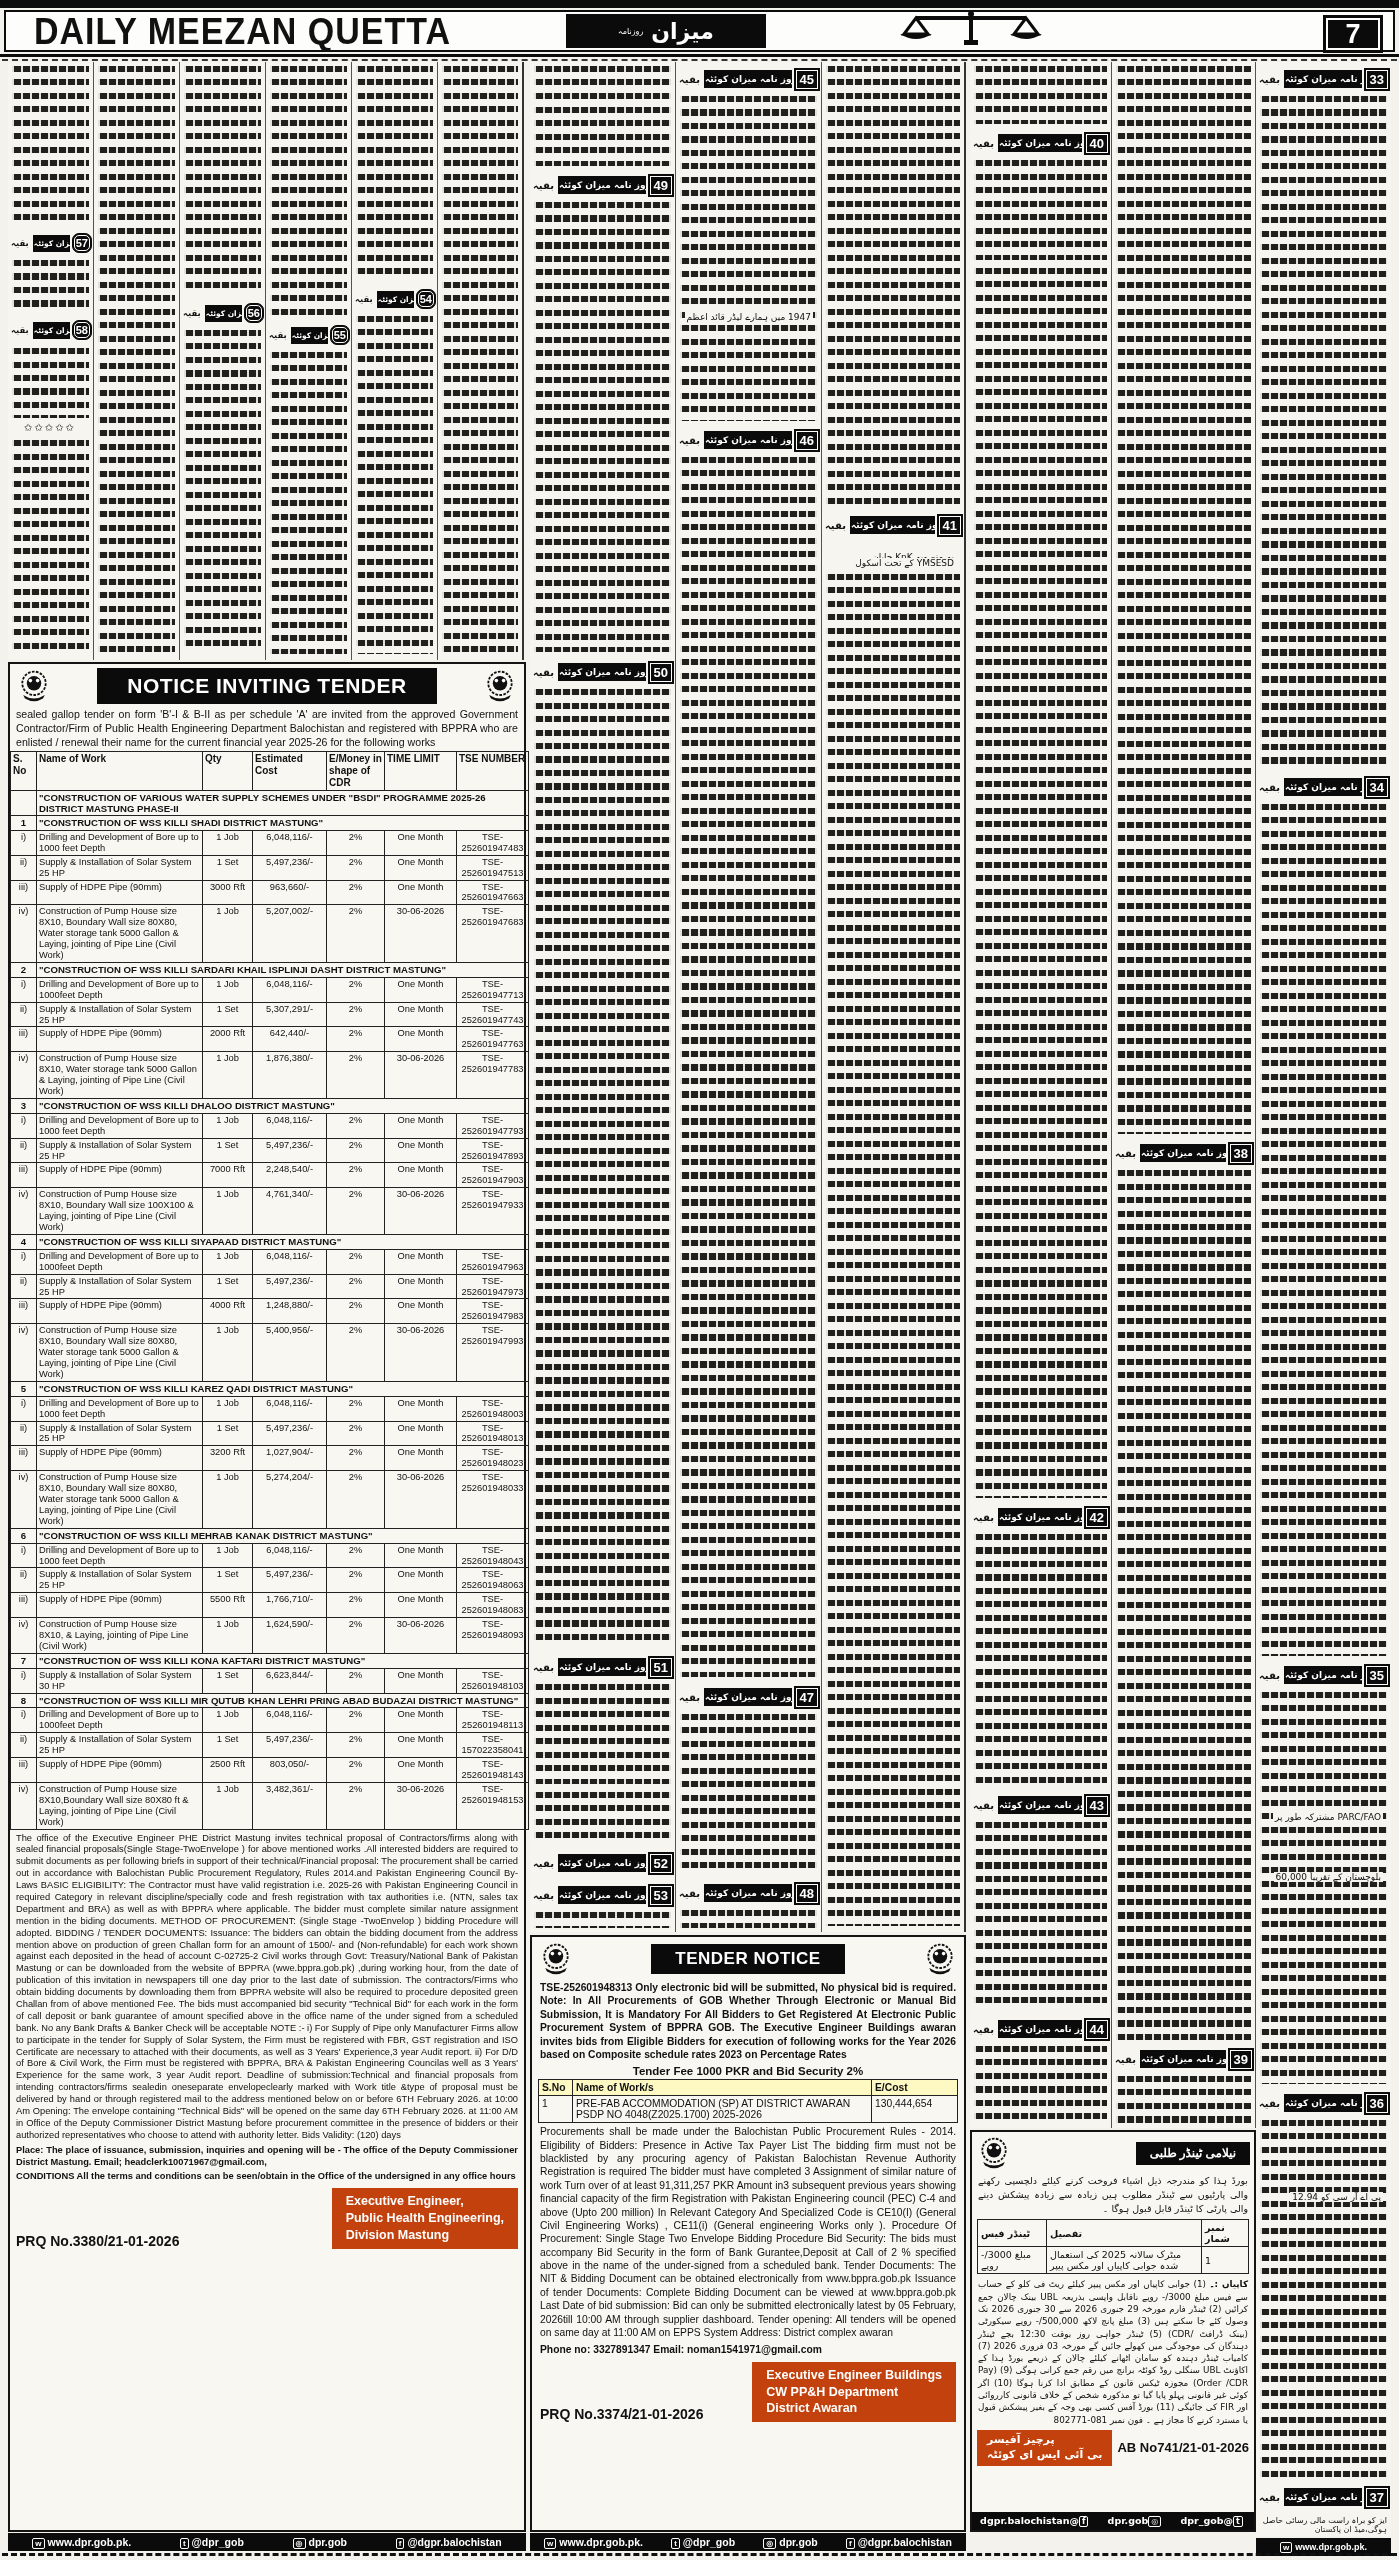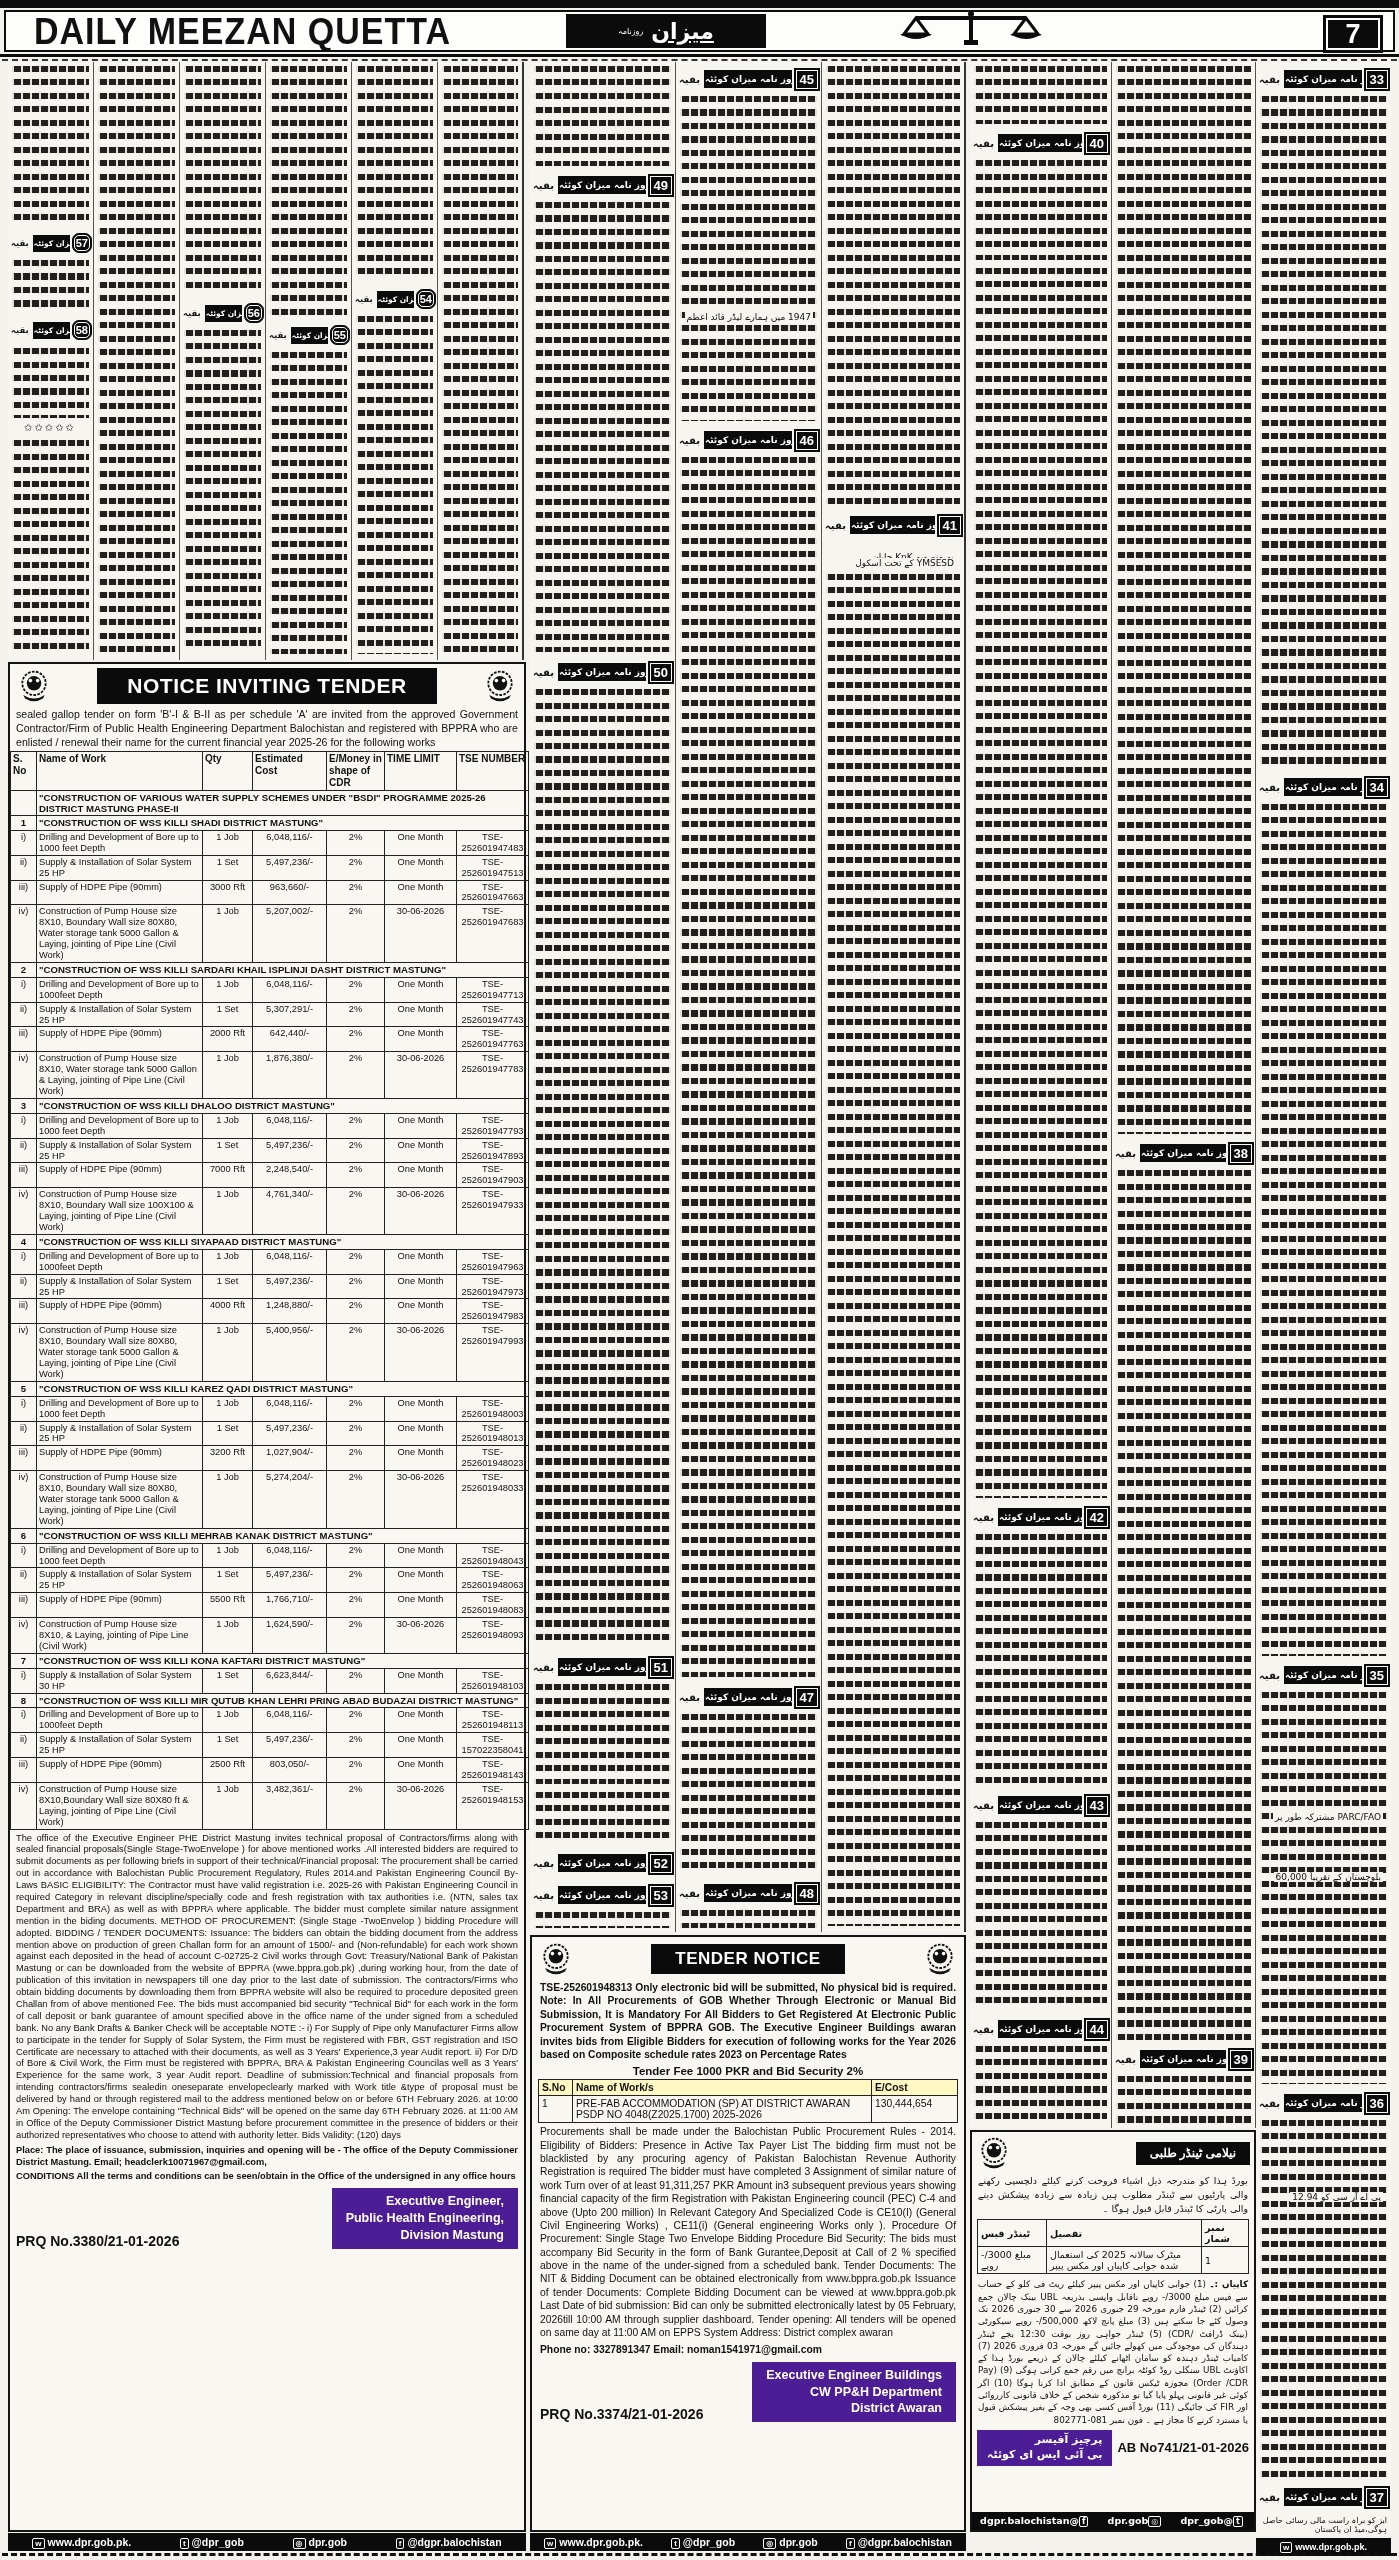--- a/index.html
+++ b/index.html
@@ -6,21 +6,21 @@
   .page{position:relative;width:1399px;height:2560px;background:#f3f2ed;overflow:hidden;
         font-family:"Liberation Sans",sans-serif;color:#111;}
   
   .topbar{position:absolute;left:0;top:0;width:1399px;height:8px;background:#0c0c0c;}
   .hdr{position:absolute;left:4px;top:10px;width:1391px;height:42px;background:#fdfdfb;
        border:2px solid #0c0c0c;box-sizing:border-box;display:flex;align-items:center;}
   .masthead{font-weight:bold;font-size:34px;letter-spacing:1px;margin-left:28px;
             font-family:"Liberation Sans",sans-serif;transform:scaleY(1.1);}
   .udulogo{margin-left:115px;width:200px;height:34px;background:#0b0b0b;color:#fff;
            display:flex;align-items:center;justify-content:center;gap:8px;}
-  .udulogo .big{font-family:"DejaVu Sans",sans-serif;font-size:22px;font-weight:bold;text-decoration:underline;}
+  .udulogo .big{font-family:"DejaVu Sans",sans-serif;font-size:22px;font-weight:bold;}
   .udulogo .sml{font-family:"DejaVu Sans",sans-serif;font-size:8px;}
   .scales{margin-left:130px;}
   .pageno{position:absolute;right:10px;top:3px;width:56px;height:34px;background:#0b0b0b;
           border:2px solid #0b0b0b;outline:2px solid #fff;outline-offset:-5px;color:#fff;
           font-size:27px;font-weight:bold;display:flex;align-items:center;justify-content:center;}
   .hdrline{position:absolute;left:0;top:54px;width:1399px;height:3px;background:#0c0c0c;}
   .dashline{position:absolute;left:2px;top:59px;width:1395px;border-top:2px dashed #333;}
   
   .ucol{position:absolute;background:#f6f5f0;border-right:1px solid #55524c;box-sizing:border-box;}
   .us{position:absolute;left:4px;right:4px;
@@ -46,21 +46,21 @@
   .nit-intro{font-size:10.6px;line-height:1.3;padding:2px 6px;text-align:justify;}
   table.nit{width:100%;border-collapse:collapse;table-layout:fixed;font-size:9.3px;line-height:1.18;}
   table.nit th,table.nit td{border:1px solid #222;padding:1px 2px;vertical-align:top;}
   table.nit th{text-align:left;font-size:10px;}
   table.nit td.c{text-align:center;}
   table.nit tr.grp td{font-weight:bold;font-size:9.6px;}
   .terms{font-size:9.3px;line-height:1.28;text-align:justify;padding:3px 6px;}
   .b{font-weight:bold;}
   .nit-bottom{display:flex;justify-content:space-between;align-items:flex-end;padding:2px 6px 4px 6px;}
   .prq{font-weight:bold;font-size:14px;}
-  .sigbox{background:#4c1d95;color:#fff;text-align:right;font-weight:bold;font-size:12.5px;
+  .sigbox{background:#c2410c;color:#fff;text-align:left;font-weight:bold;font-size:12.5px;
           padding:5px 14px;line-height:1.35;}
   
   .fstrip{position:absolute;height:18px;background:#0b0b0b;color:#fff;display:flex;align-items:center;
           justify-content:space-around;font-size:10.5px;font-weight:bold;}
   .fstrip .ic{display:inline-block;border:1px solid #fff;border-radius:2px;font-size:8px;
               padding:0 2px;margin-right:3px;}
   .botdash{position:absolute;left:2px;top:2553px;width:1395px;border-top:3px dashed #111;}
   
   .t2 .titlebanner{font-size:17px;padding:5px 24px;}
   .t2 p{margin:0;padding:2px 8px;font-size:10.3px;line-height:1.3;text-align:justify;}

